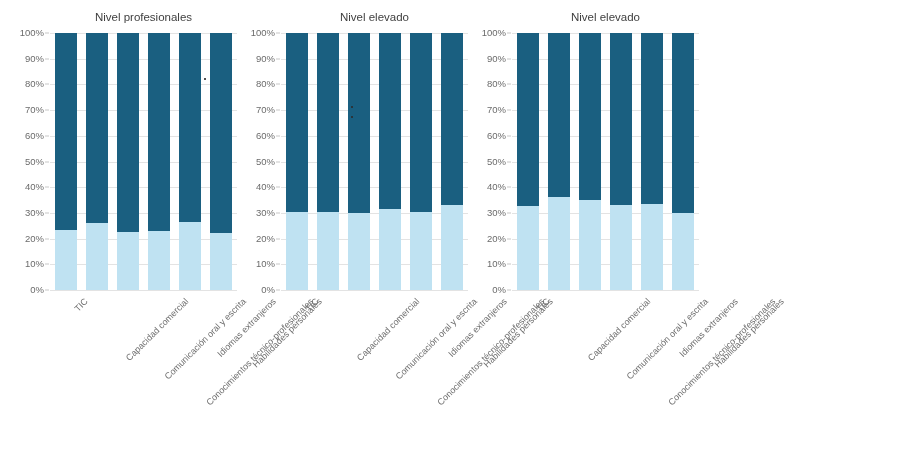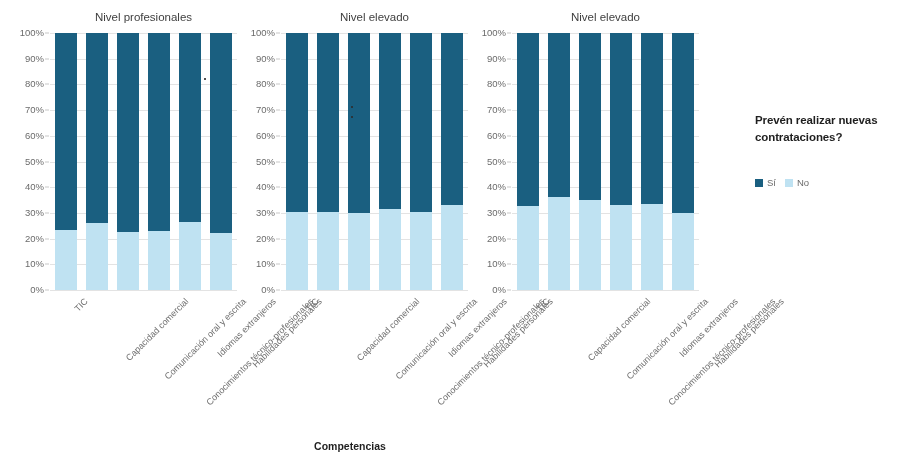--- a/index.html
+++ b/index.html
@@ -272,29 +272,15 @@
         </div>
         <div class="xlab" style="left: 143.25px; top: 264px;">Idiomas extranjeros</div>
         <div class="bar-wrap" title="Habilidades personales" style="left: 160.417px; width: 22px;">
           <div class="seg-no" style="height: 76.586px; background: rgb(191, 226, 242);"></div>
           <div class="seg-si" style="bottom: 76.586px; height: 180.414px; background: rgb(26, 95, 128);"></div>
         </div>
         <div class="xlab" style="left: 174.417px; top: 264px;">Habilidades personales</div>
       </div>
   </div>
 
-  <div id="legend">
-    <div class="legend-title">Prevén realizar nuevas contrataciones?</div>
-    <div class="legend-items" id="legend-items">
-        <div class="legend-item">
-          <span class="swatch" style="background: rgb(26, 95, 128);"></span>
-          <span class="legend-label">Sí</span>
-        </div>
-        <div class="legend-item">
-          <span class="swatch" style="background: rgb(191, 226, 242);"></span>
-          <span class="legend-label">No</span>
-        </div>
-      </div>
-  </div>
-
-  <div id="xaxis-title">Competencias</div>
+
 
 </div>
 
 </body></html>

